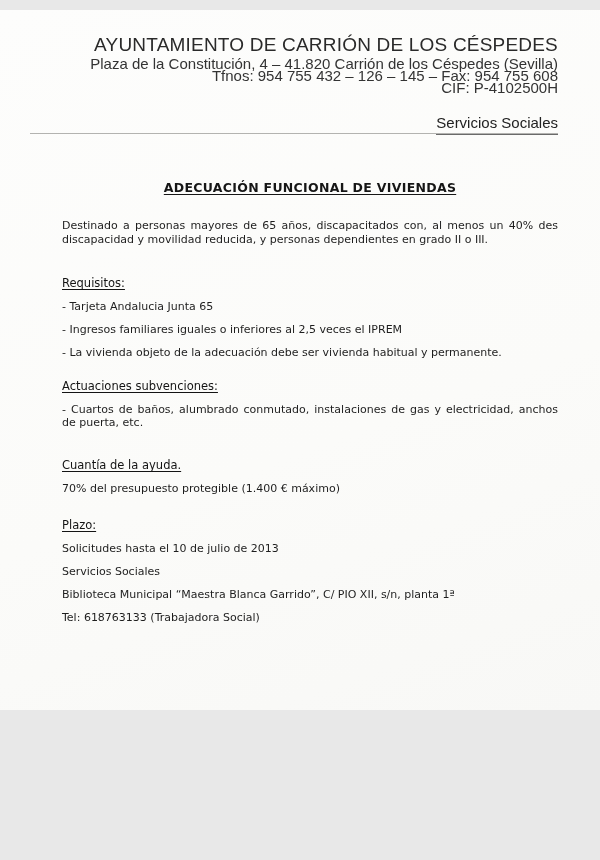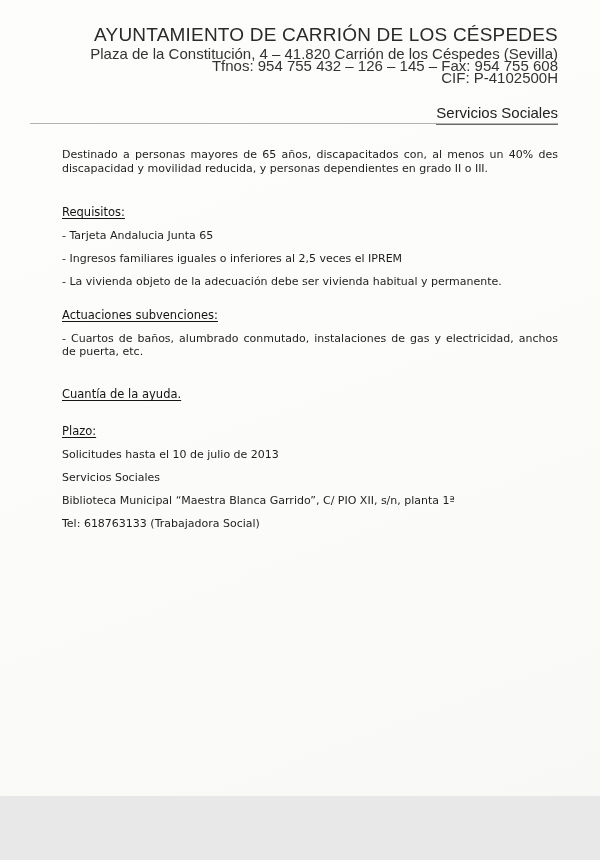--- a/index.html
+++ b/index.html
@@ -4,22 +4,22 @@
 <style>
   html, body {
     margin: 0;
     padding: 0;
     background: #e8e8e8;
     font-family: "DejaVu Sans", sans-serif;
   }
   .sheet {
     position: relative;
     width: 600px;
-    height: 796px;
-    margin: 0 auto;
+    height: 700px;
+    margin: 10px auto;
     background: linear-gradient(160deg, #fdfdfc 0%, #fbfbf9 60%, #f8f8f6 100%);
     color: #1e1e1e;
     overflow: hidden;
     box-sizing: border-box;
     padding: 24px 42px 12px 62px;
   }
   
   .letterhead {
     text-align: right;
   }
@@ -123,32 +123,34 @@
     <div class="org-title">AYUNTAMIENTO DE CARRIÓN DE LOS CÉSPEDES</div>
     <div class="addr">Plaza de la Constitución, 4 – 41.820 Carrión de los Céspedes (Sevilla)</div>
     <div class="addr">Tfnos: 954 755 432 – 126 – 145 – Fax: 954 755 608</div>
     <div class="addr">CIF: P-4102500H</div>
     <div class="dept-row">
       <span class="dept">Servicios Sociales</span>
     </div>
     <div class="header-rule"></div>
   </div>
 
+  <div class="doc-title">ADECUACIÓN FUNCIONAL DE VIVIENDAS</div>
 
   <p class="intro">Destinado a personas mayores de 65 años, discapacitados con, al menos un 40% des discapacidad y movilidad reducida, y personas dependientes en grado II o III.</p>
 
   <div class="sec-heading mt-req">Requisitos:</div>
   <div class="line">- Tarjeta Andalucia Junta 65</div>
   <div class="line">- Ingresos familiares iguales o inferiores al 2,5 veces el IPREM</div>
   <div class="line">- La vivienda objeto de la adecuación debe ser vivienda habitual y permanente.</div>
 
   <div class="sec-heading mt-act">Actuaciones subvenciones:</div>
   <div class="line justify">- Cuartos de baños, alumbrado conmutado, instalaciones de gas y electricidad, anchos de puerta, etc.</div>
 
   <div class="sec-heading mt-cua">Cuantía de la ayuda.</div>
+  <div class="line">70% del presupuesto protegible (1.400 € máximo)</div>
 
   <div class="sec-heading mt-pla">Plazo:</div>
   <div class="line">Solicitudes hasta el 10 de julio de 2013</div>
 
   <div class="line">Servicios Sociales</div>
   <div class="line">Biblioteca Municipal “Maestra Blanca Garrido”, C/ PIO XII, s/n, planta 1ª</div>
   <div class="line">Tel: 618763133 (Trabajadora Social)</div>
 
   <div class="footer-rule"></div>
   <div class="footer-text">www.carriondeloscespedes.es</div>

